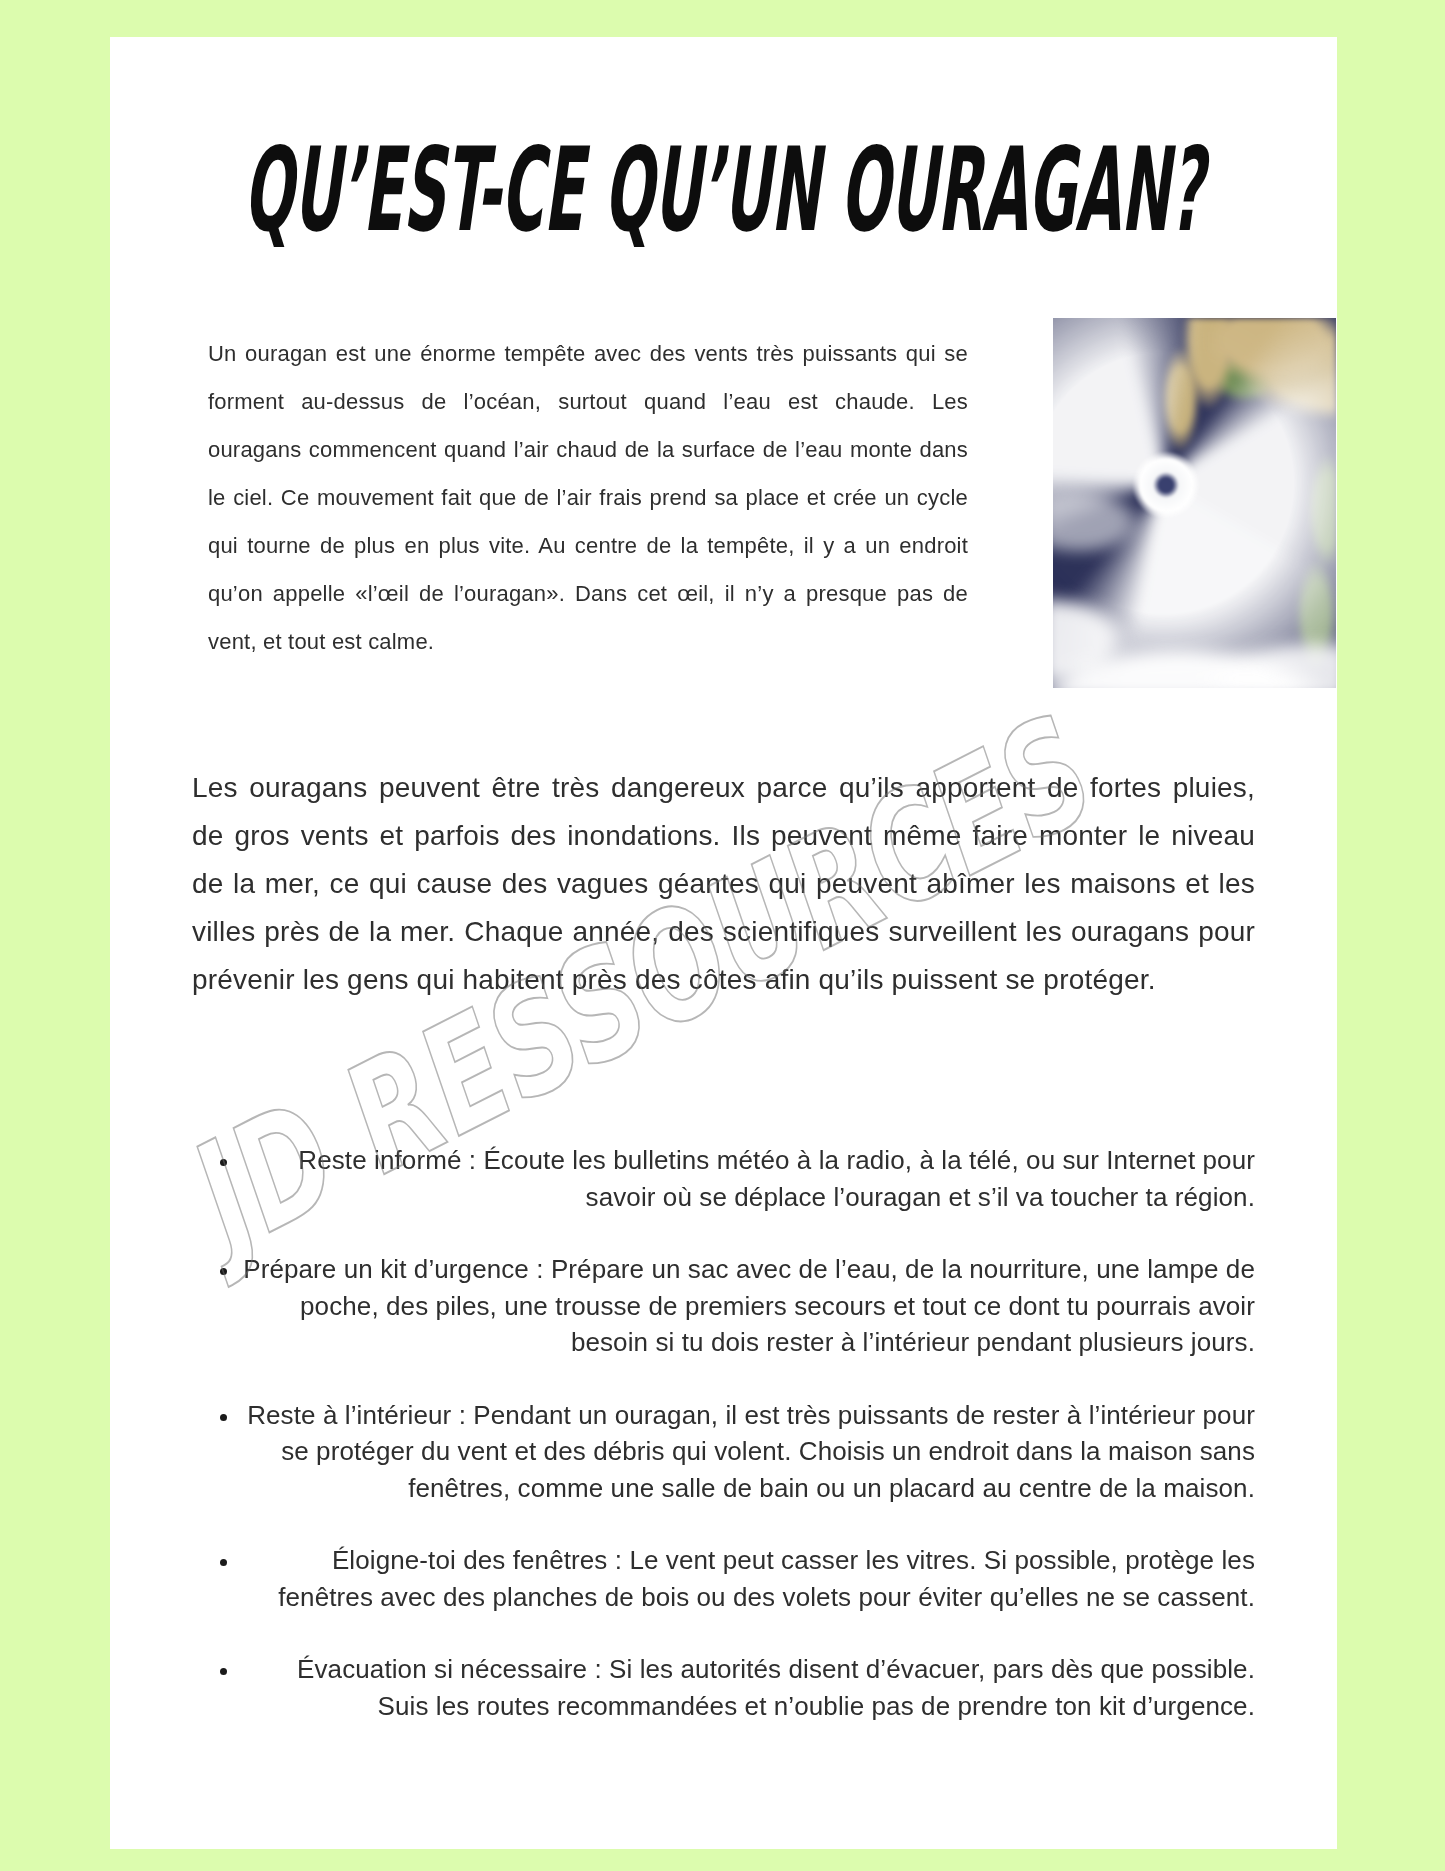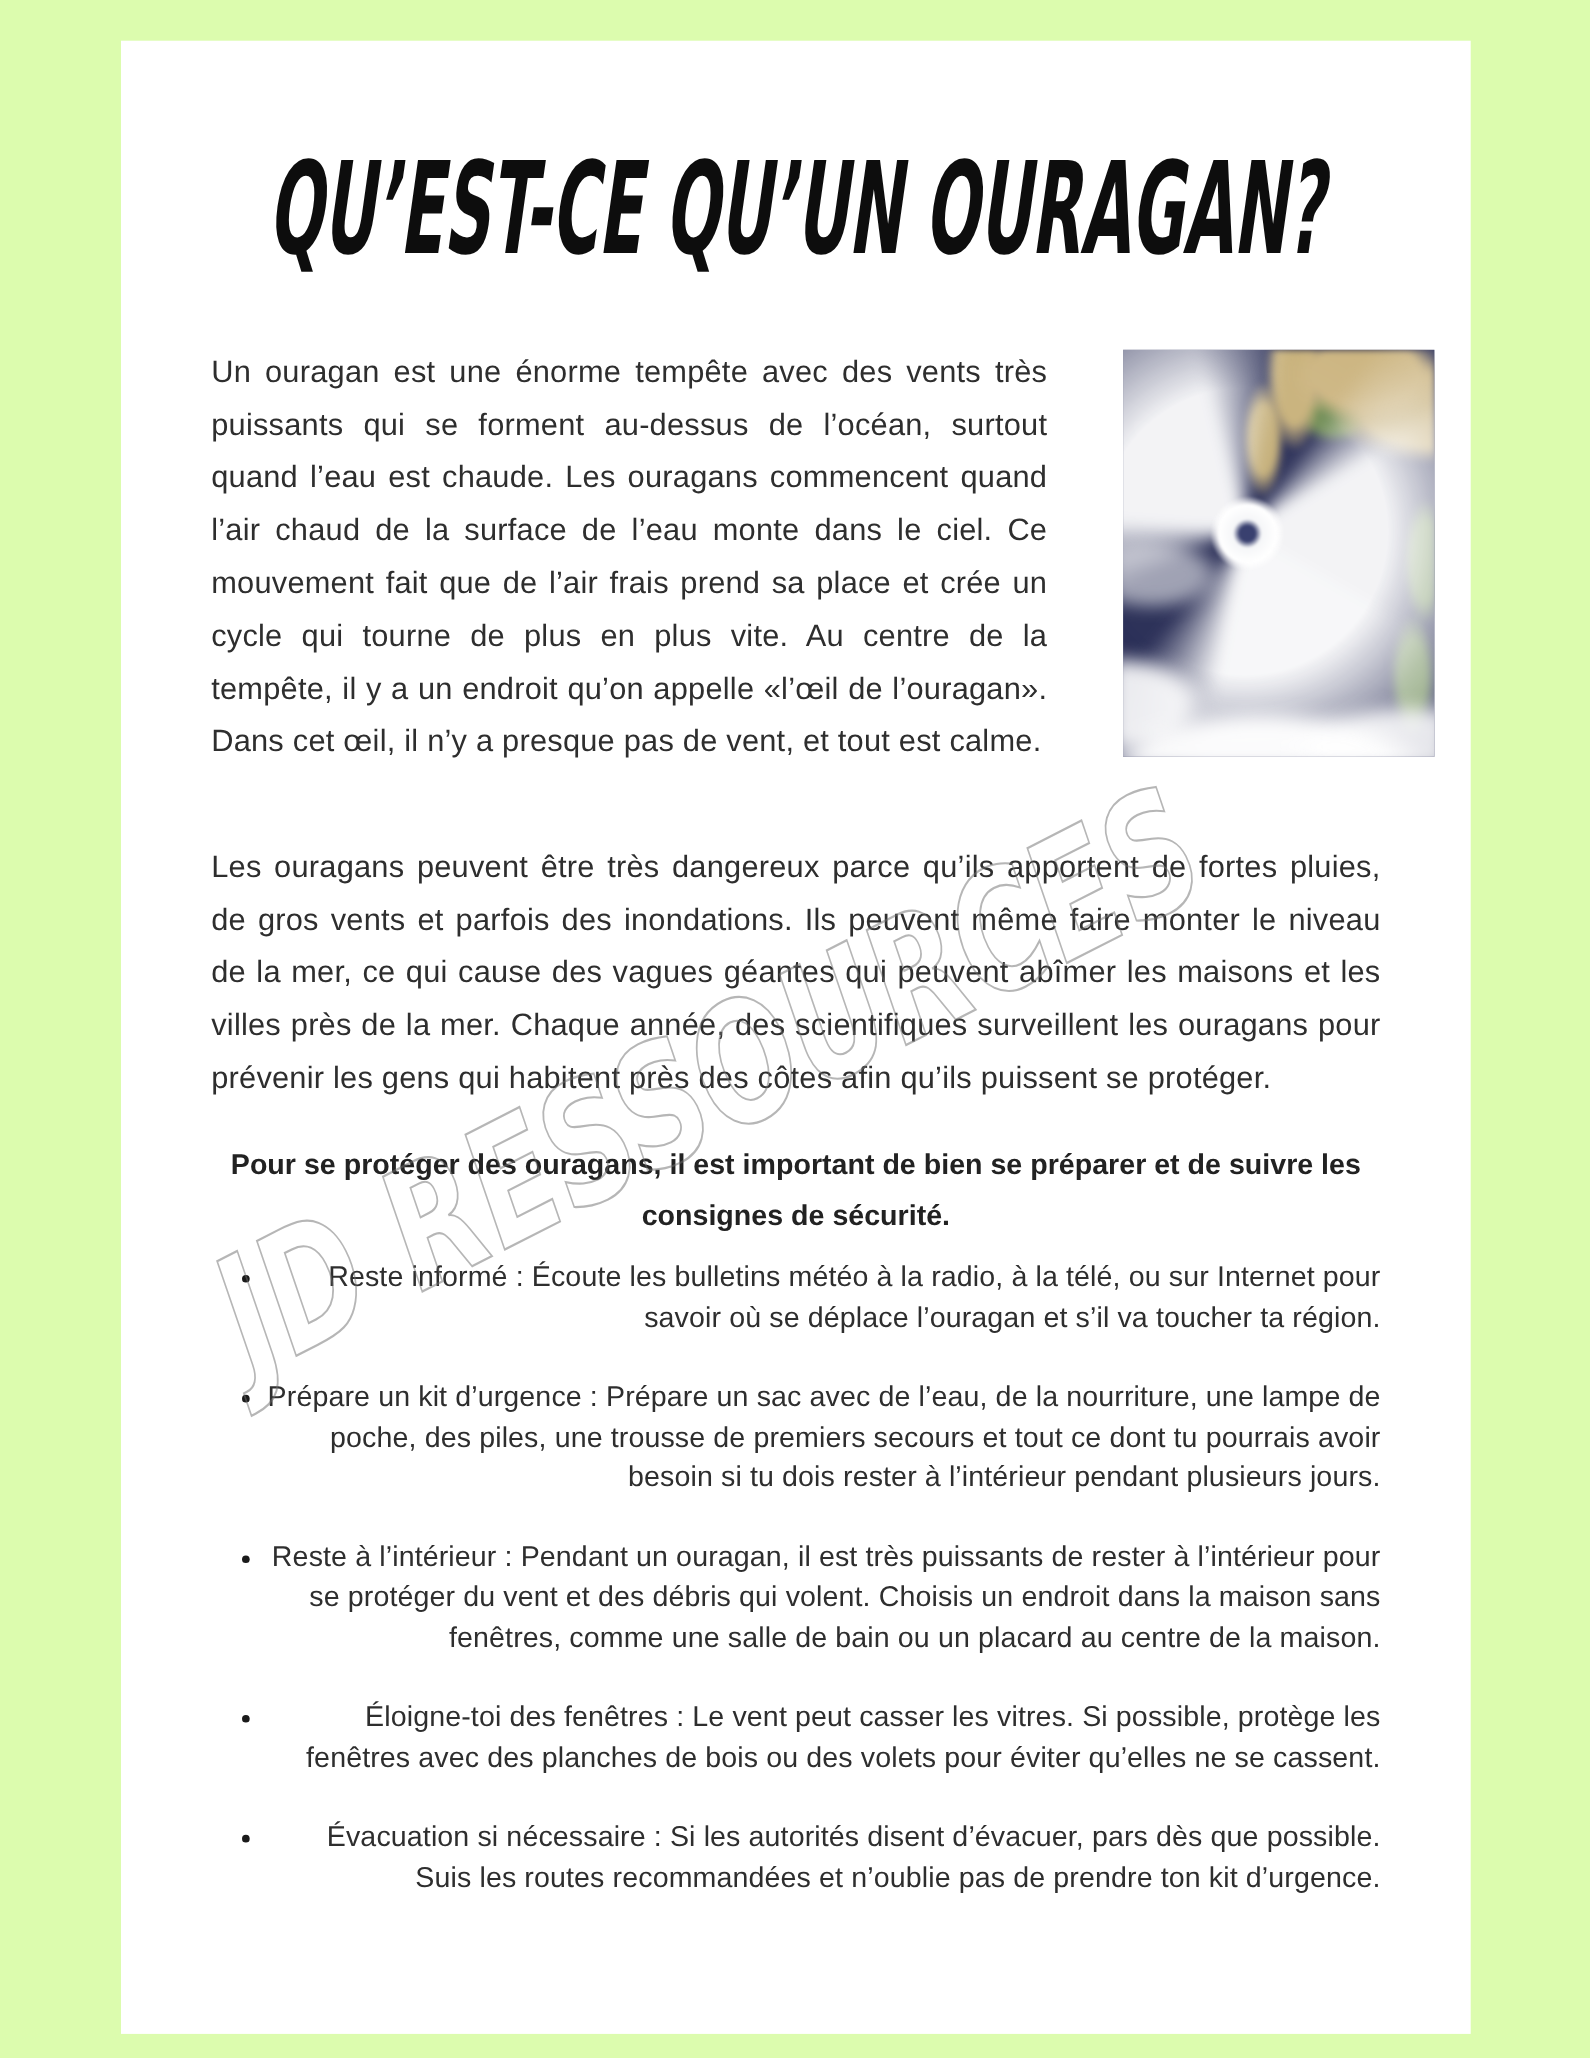--- a/index.html
+++ b/index.html
@@ -38,22 +38,22 @@
     left: 82px;
     top: 277px;
     width: 1112px;
     display: flex;
     align-items: flex-start;
     gap: 69px;
   }
   .intro {
     width: 760px;
     flex: none;
-    margin: 0;
-    font-size: 28px;
+    margin: 16px;
+    font-size: 22px;
     line-height: 48px;
     text-align: justify;
     letter-spacing: 0.2px;
   }
   .photo {
     position: relative;
     flex: none;
     width: 283px;
     height: 370px;
     margin-top: 4px;
@@ -178,21 +178,20 @@
     <div class="photo">
       <div class="land"></div>
       <div class="swirl"></div>
       <div class="clouds"></div>
       <div class="eye"></div>
     </div>
   </div>
 
   <p class="dangers">Les ouragans peuvent être très dangereux parce qu’ils apportent de fortes pluies, de gros vents et parfois des inondations. Ils peuvent même faire monter le niveau de la mer, ce qui cause des vagues géantes qui peuvent abîmer les maisons et les villes près de la mer. Chaque année, des scientifiques surveillent les ouragans pour prévenir les gens qui habitent près des côtes afin qu’ils puissent se protéger.</p>
 
-  <p class="callout">Pour se protéger des ouragans, il est important de bien se préparer et de suivre les consignes de sécurité.</p>
 
   <ul class="tips">
     <li>Reste informé : Écoute les bulletins météo à la radio, à la télé, ou sur Internet pour savoir où se déplace l’ouragan et s’il va toucher ta région.</li>
     <li>Prépare un kit d’urgence : Prépare un sac avec de l’eau, de la nourriture, une lampe de poche, des piles, une trousse de premiers secours et tout ce dont tu pourrais avoir besoin si tu dois rester à l’intérieur pendant plusieurs jours.</li>
     <li>Reste à l’intérieur : Pendant un ouragan, il est très puissants de rester à l’intérieur pour se protéger du vent et des débris qui volent. Choisis un endroit dans la maison sans fenêtres, comme une salle de bain ou un placard au centre de la maison.</li>
     <li>Éloigne-toi des fenêtres : Le vent peut casser les vitres. Si possible, protège les fenêtres avec des planches de bois ou des volets pour éviter qu’elles ne se cassent.</li>
     <li>Évacuation si nécessaire : Si les autorités disent d’évacuer, pars dès que possible. Suis les routes recommandées et n’oublie pas de prendre ton kit d’urgence.</li>
   </ul>
 
 </div>

